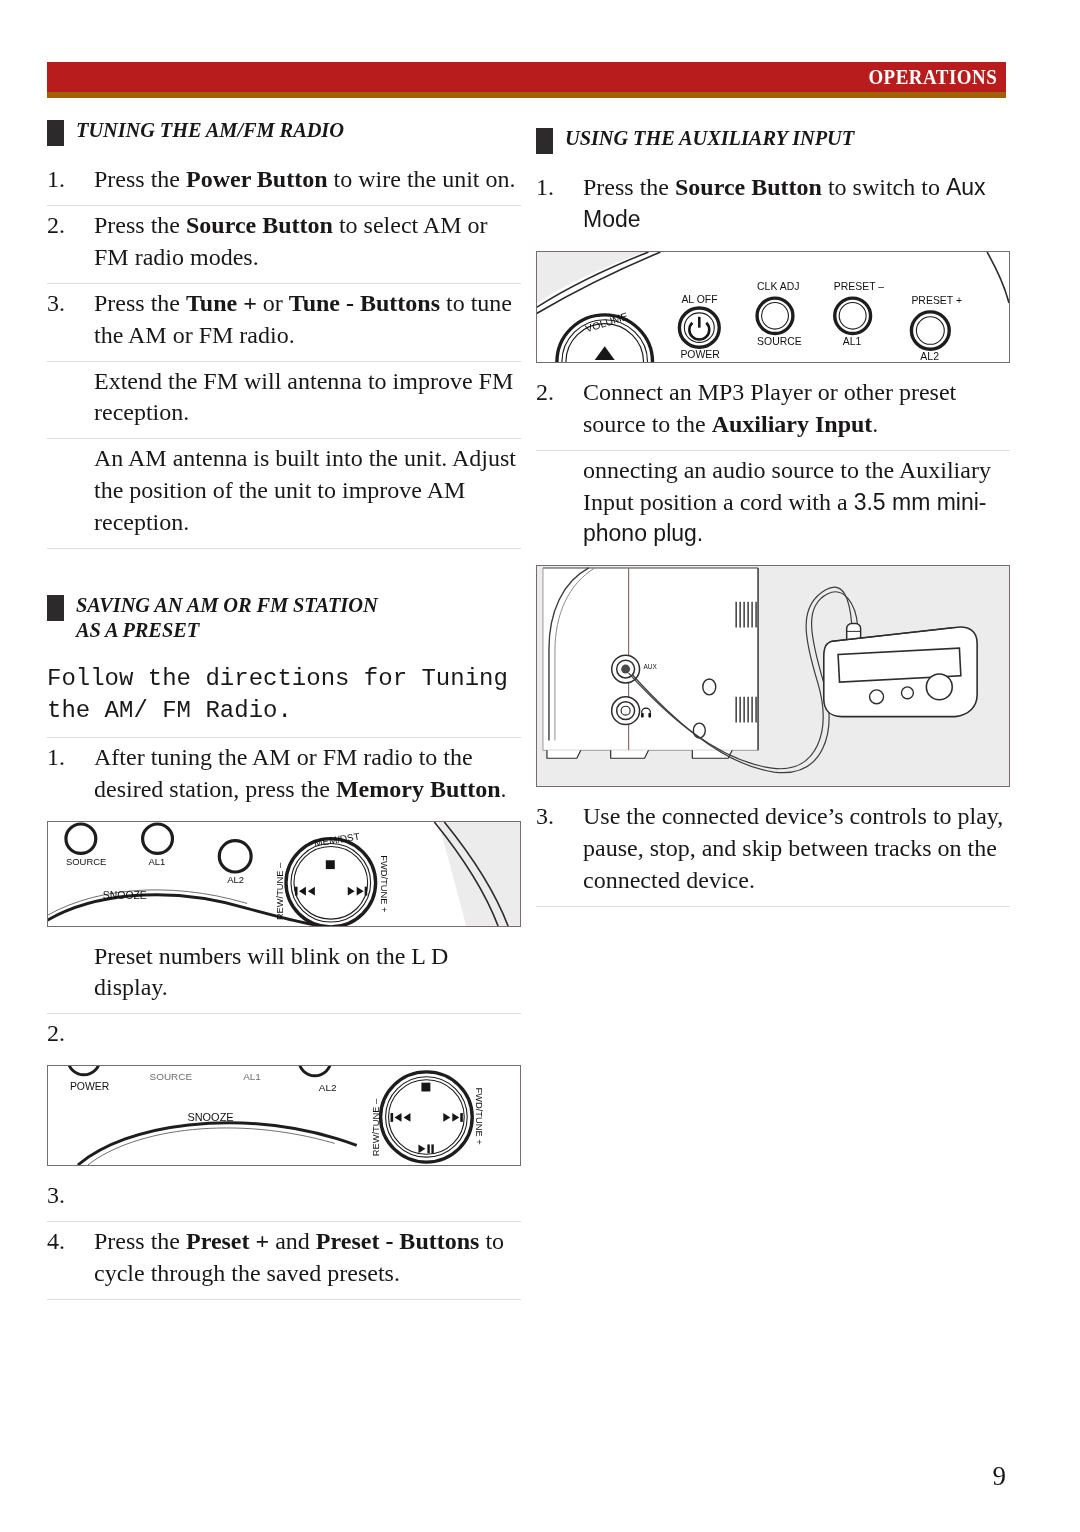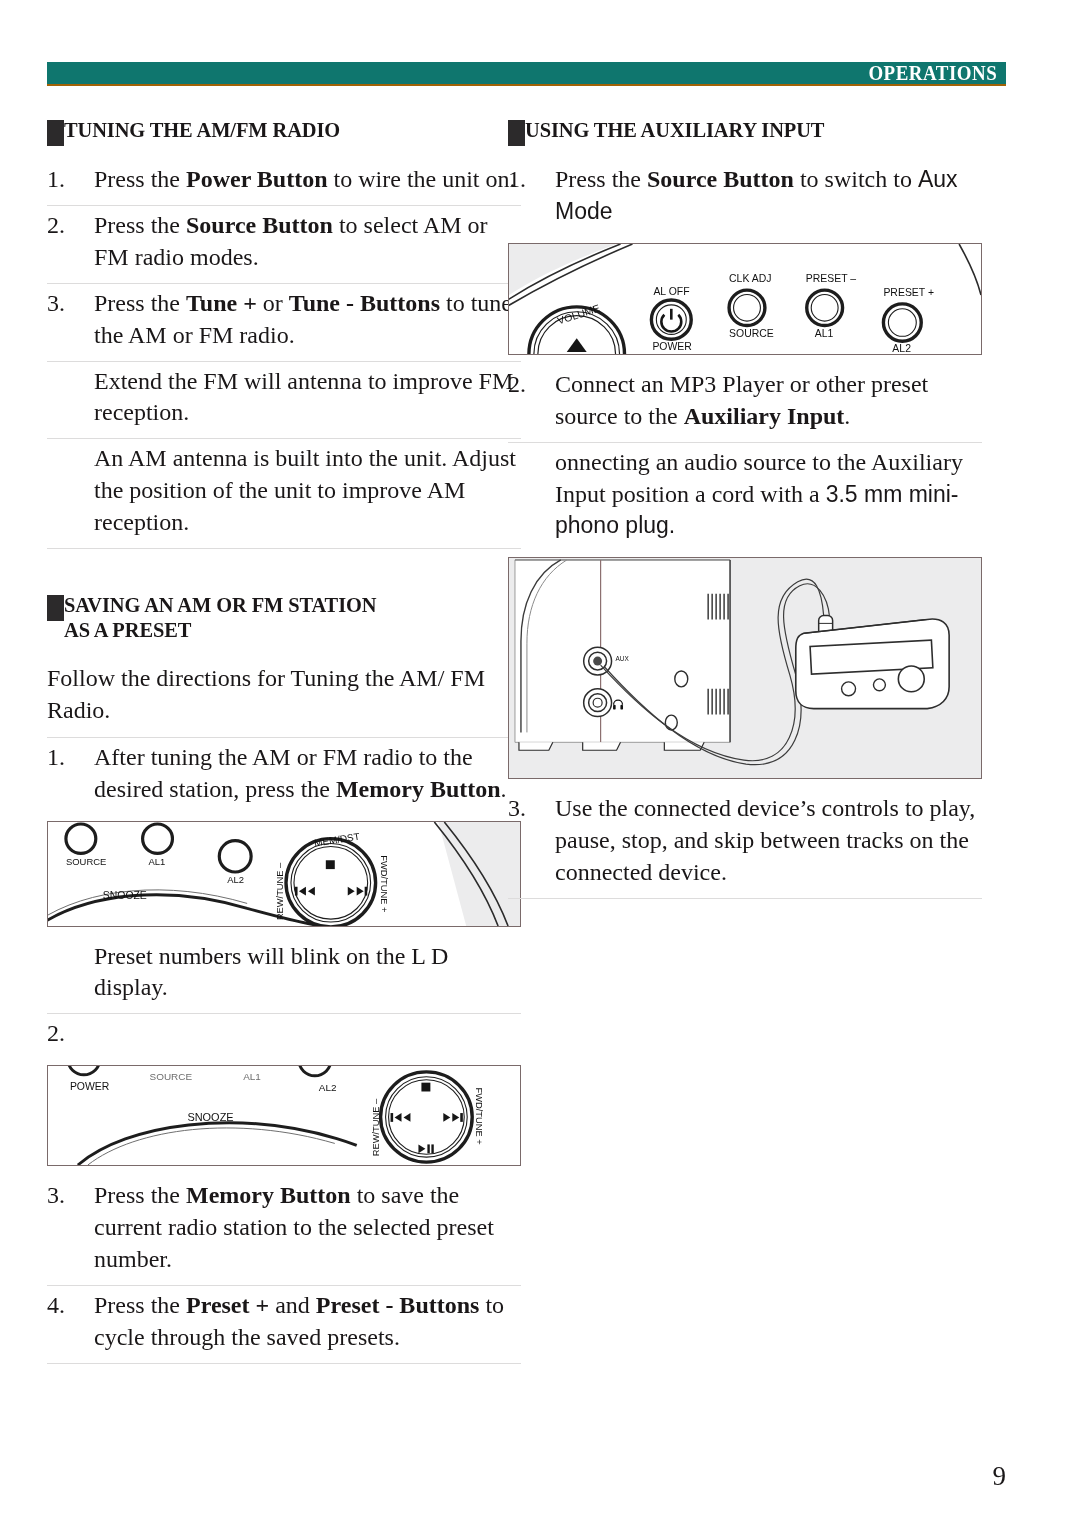--- a/index.html
+++ b/index.html
@@ -8,44 +8,44 @@
     width:1080px; height:1532px;
     background:#ffffff;
     font-family:"Liberation Serif", serif;
     color:#1a1718;
     position:relative;
     overflow:hidden;
   }
 
   
   .hdr-bar{
-    position:absolute; left:47px; top:62px; width:959px; height:24px;
-    background:#0f766e;
-    border-bottom:2px solid #a16207;
+    position:absolute; left:47px; top:62px; width:959px; height:36px;
+    background:#b91c1c;
+    border-bottom:6px solid #a16207;
     display:flex; align-items:center; justify-content:flex-end;
   }
   .hdr-title{
     color:#ffffff;
     font-family:"Liberation Serif", serif;
     font-weight:700;
     font-size:22px;
     letter-spacing:.6px;
     padding-right:10px;
     transform:scaleX(.86);
     transform-origin:right center;
     white-space:nowrap;
   }
 
   
   .col{ position:absolute; top:118px; width:474px; }
   .col-left{ left:47px; }
-  .col-right{ left:508px; }
-
-  
-  .sec-head{ display:flex; align-items:flex-start; gap:0; margin-bottom:14px; }
+  .col-right{ left:536px;margin-top:8px; }
+
+  
+  .sec-head{ display:flex; align-items:flex-start; gap:12px; margin-bottom:14px;font-style:italic; }
   .sec-marker{
     width:17px; height:26px; background:#2c2a2b; flex:0 0 auto; margin-top:2px;
   }
   .sec-title{
     font-family:"Liberation Serif", serif;
     font-weight:700; font-size:21.5px; line-height:1.16;
     letter-spacing:-.1px;
     transform:scaleX(.95); transform-origin:left top;
     white-space:pre-line;
   }
@@ -65,21 +65,21 @@
   .row-body b{ font-weight:700; }
 
   
   .sans{ font-family:"Liberation Sans", sans-serif; font-size:23px; }
 
   .rule{ height:1px; background:#dddcdc; width:100%; }
   .gap-lg{ height:44px; }
 
   .plain-para{
     font-size:24px; line-height:1.33;
-    font-family:Liberation Serif, serif;
+    font-family:Liberation Mono, monospace;
     padding:6px 0 10px 0;
   }
 
   
   .fig{
     position:relative;
     border:1px solid #7a6a6a;
     background:#ffffff;
     overflow:hidden;
     margin:6px 0 10px 0;
@@ -239,21 +239,20 @@
         <rect x="381" y="80" width="2.4" height="9"></rect>
         <rect x="385" y="80" width="2.4" height="9"></rect>
       </g>
       <text x="332" y="92" font-family="Liberation Sans, sans-serif" font-size="9.5" fill="#111" transform="rotate(-90 332 92)">REW/TUNE –</text>
       <text x="430" y="22" font-family="Liberation Sans, sans-serif" font-size="9.5" fill="#111" transform="rotate(90 430 22)">FWD/TUNE +</text>
     </svg>
   </div>
 
   <div class="row">
     <div class="row-num">3.</div>
-    <div class="row-body"><span>Press the </span><b>Memory Button</b><span> to save the current radio station to the selected preset number.</span></div>
   </div>
   <div class="rule"></div>
 
   <div class="row">
     <div class="row-num">4.</div>
     <div class="row-body"><span>Press the </span><b>Preset +</b><span> and </span><b>Preset - Buttons</b><span> to cycle through the saved presets.</span></div>
   </div>
   <div class="rule"></div>
 
 </div>

